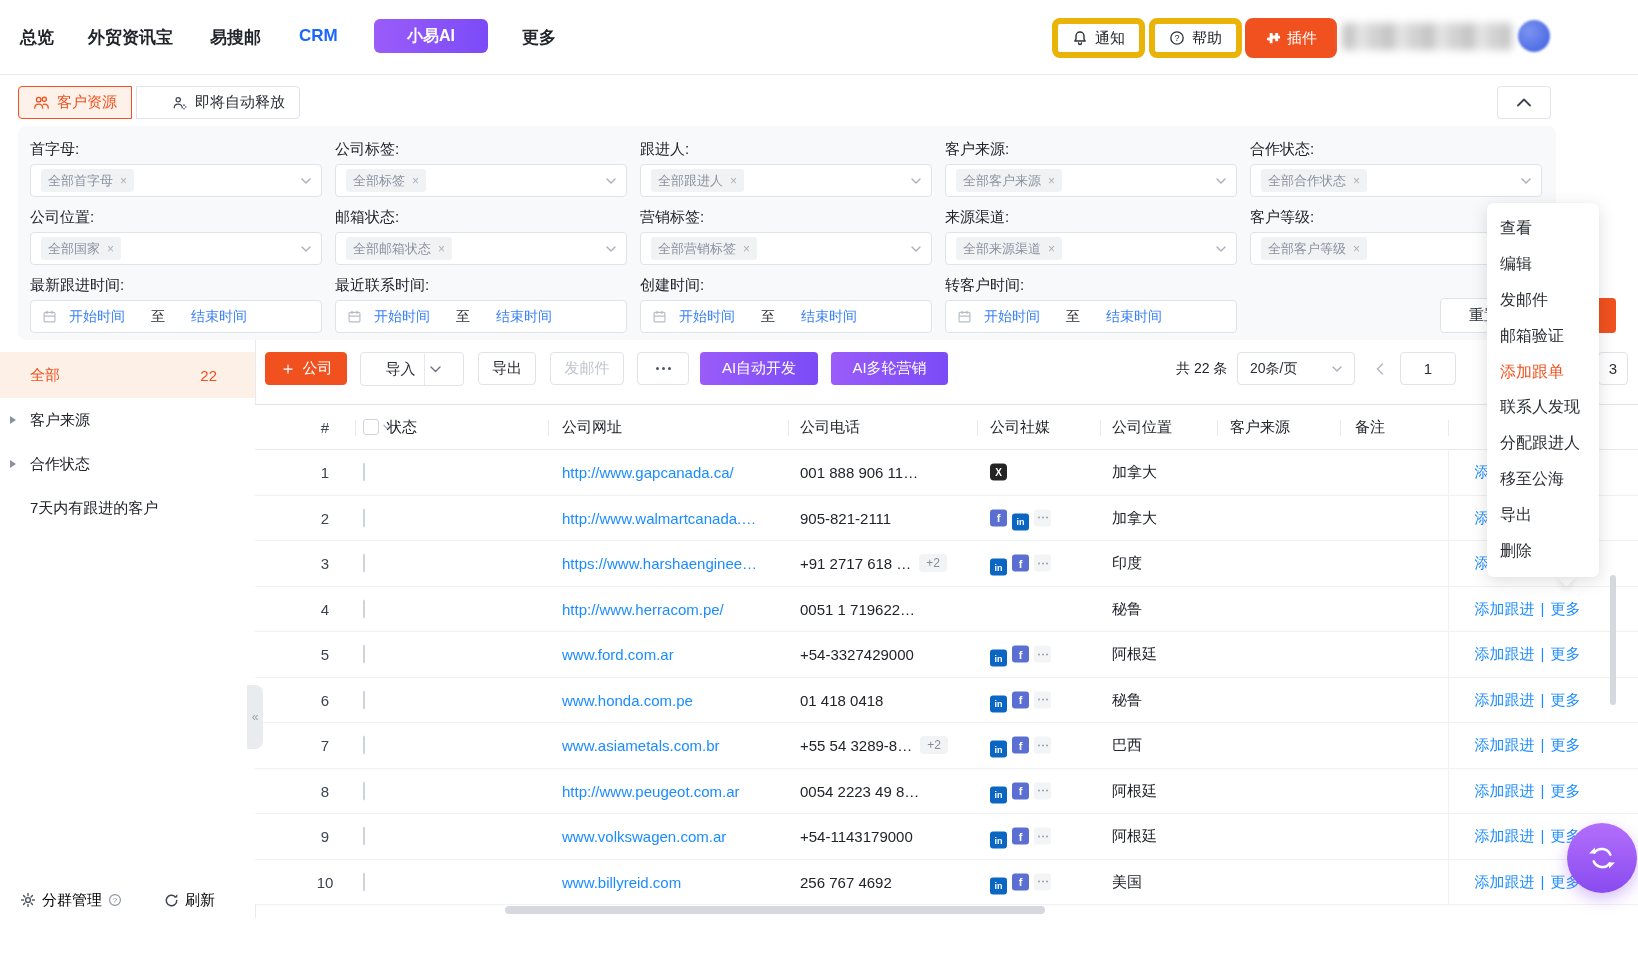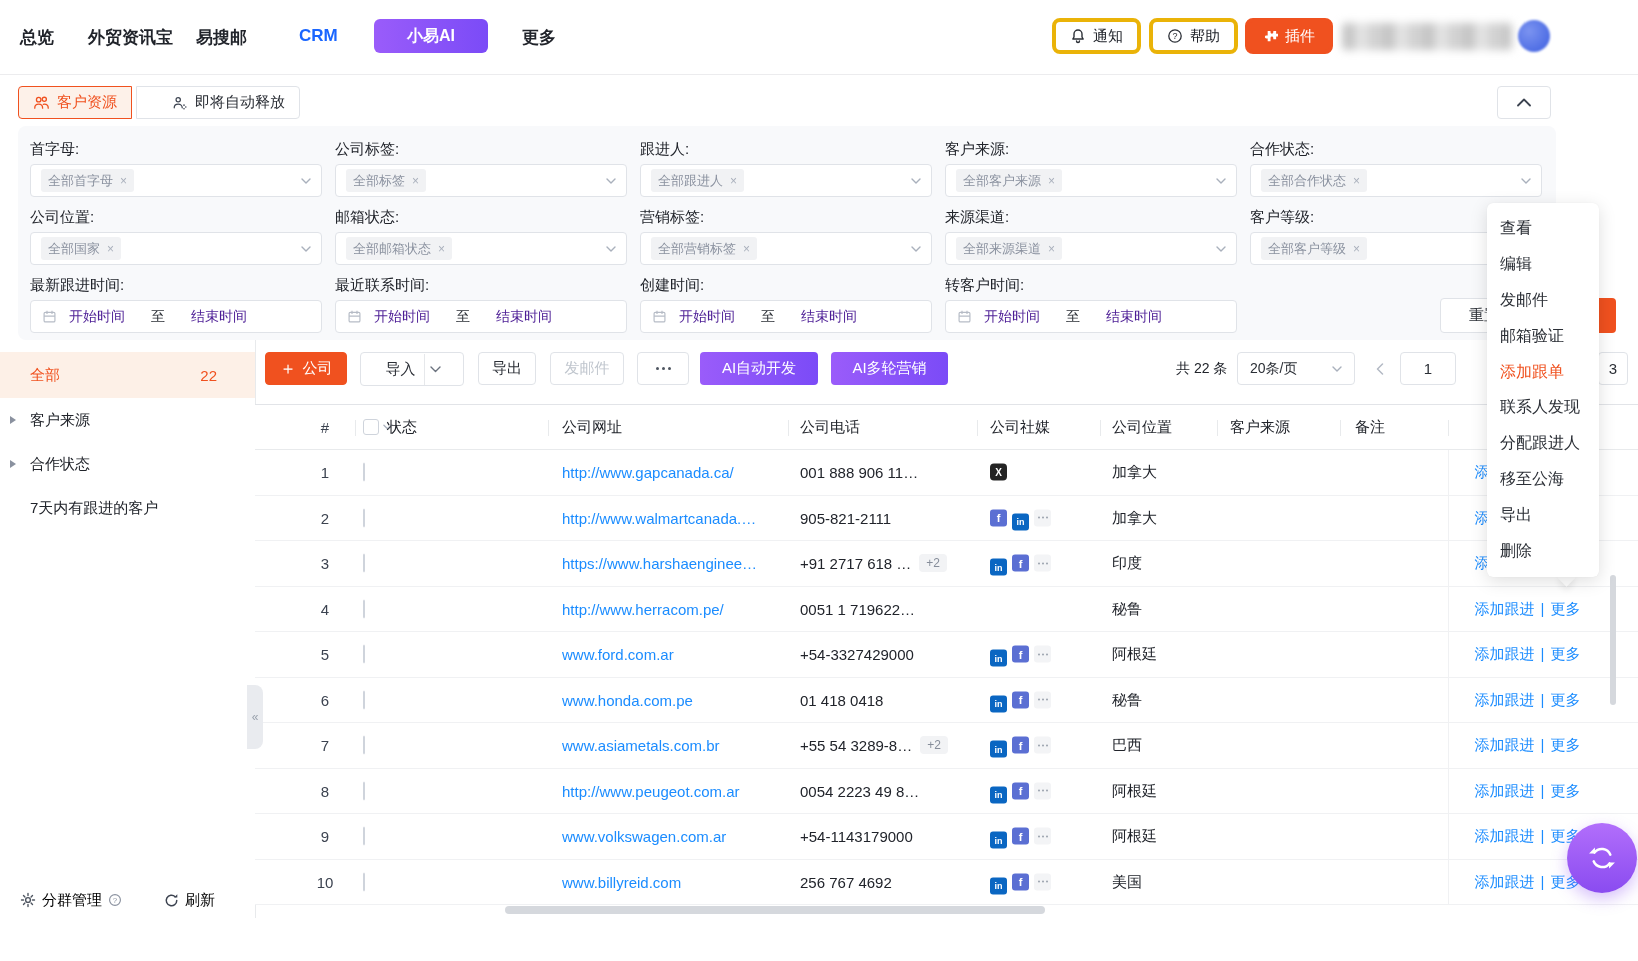--- a/index.html
+++ b/index.html
@@ -7,21 +7,21 @@
   #page{position:relative;width:1638px;height:961px;background:#fff;overflow:hidden;}
   svg{display:block;}
 
   
   .topnav{position:absolute;left:0;top:0;width:1638px;height:75px;background:#fff;border-bottom:1px solid #ececee;}
   .nav-item{position:absolute;top:26px;font-size:17px;font-weight:700;color:#21242b;cursor:pointer;white-space:nowrap;}
   .nav-item.blue{color:#1a66ff;}
   .grad-btn{position:absolute;top:19px;height:34px;border-radius:6px;color:#fff;font-size:16px;font-weight:700;
             display:flex;align-items:center;justify-content:center;border:none;cursor:pointer;
             background:linear-gradient(90deg,#9a5cfa,#7b4bf7);}
-  .hbtn{position:absolute;top:18px;height:36px;border:4px solid #eab308;border-radius:8px;background:#fff;
+  .hbtn{position:absolute;top:18px;height:36px;border:6px solid #eab308;border-radius:8px;background:#fff;
         display:flex;align-items:center;gap:7px;padding:14px 14px;font-size:15px;color:#21242b;cursor:pointer;}
   .hbtn.orange{background:#f0511f;border-color:#f0511f;color:#fff;}
   .user-blur{position:absolute;left:1342px;top:23px;width:170px;height:27px;border-radius:4px;
              background:repeating-linear-gradient(90deg,#c6c6c6 0 13px,#e3e3e3 13px 26px,#d2d2d2 26px 40px);
              filter:blur(4px);}
   .avatar{position:absolute;left:1518px;top:20px;width:32px;height:32px;border-radius:50%;
           background:radial-gradient(circle at 35% 35%,#7b93f0,#3d5fe0);filter:blur(1px);}
 
   
   .tab{position:absolute;top:86px;height:33px;display:flex;align-items:center;gap:7px;padding:0 14px;
@@ -39,21 +39,21 @@
   .fpanel{position:absolute;left:18px;top:126px;width:1538px;height:214px;background:#f8f9fb;border-radius:8px;}
   .fgrid{position:absolute;left:30px;top:140px;display:grid;grid-template-columns:repeat(5,292px);column-gap:13px;row-gap:11px;}
   .dgrid{position:absolute;left:30px;top:276px;display:grid;grid-template-columns:repeat(4,292px);column-gap:13px;}
   .flabel{font-size:15px;color:#21242b;height:18px;margin-bottom:6px;white-space:nowrap;}
   .fsel{height:33px;background:#fff;border:1px solid #e0e3e8;border-radius:4px;display:flex;align-items:center;padding:0 10px;cursor:pointer;}
   .ftag{height:23px;background:#f1f2f4;border-radius:3px;display:flex;align-items:center;padding:0 7px;font-size:13px;color:#8a919f;white-space:nowrap;}
   .ftag .x{margin-left:7px;color:#a9b0bc;font-size:12px;cursor:pointer;}
   .fsel .chev{margin-left:auto;}
   .datebox{height:33px;background:#fff;border:1px solid #e0e3e8;border-radius:4px;display:flex;align-items:center;padding:0 11px;cursor:pointer;}
   .datebox .cal{margin-right:12px;}
-  .datebox .ph{color:#4c1d95;font-size:14px;}
+  .datebox .ph{color:#3b82f6;font-size:14px;}
   .datebox .zhi{color:#2b2f36;font-size:14px;margin:0 26px;}
   .reset-btn{position:absolute;left:1440px;top:298px;width:88px;height:35px;background:#fff;border:1px solid #e0e3e8;
              border-radius:4px;font-size:15px;color:#2b2f36;cursor:pointer;}
   .query-btn{position:absolute;left:1540px;top:298px;width:76px;height:35px;background:#f0511f;border:none;
              border-radius:4px;font-size:15px;color:#fff;cursor:pointer;}
 
   
   .side-border{position:absolute;left:255px;top:340px;width:1px;height:578px;background:#e8eaec;}
   .side-item{position:absolute;left:0;width:255px;height:44px;display:flex;align-items:center;font-size:15px;color:#21242b;cursor:pointer;}
   .side-item .lbl{margin-left:30px;}
@@ -135,21 +135,21 @@
 </style>
 </head>
 <body>
 
 <div id="page">
 
   <div class="topnav">
     <div id="nav-items">
         <div class="nav-item" style="left: 20px;">总览</div>
         <div class="nav-item" style="left: 88px;">外贸资讯宝</div>
-        <div class="nav-item" style="left: 196px;">易搜邮</div>
+        <div class="nav-item" style="left: 210px;">易搜邮</div>
         <div class="nav-item blue" style="left: 299px;">CRM</div>
         <button class="grad-btn" style="left: 374px; width: 114px;">小易AI</button>
         <div class="nav-item" style="left: 522px;">更多</div>
       </div>
     <button class="hbtn" style="left:1052px;">
       <span>
         <svg width="16" height="16" viewBox="0 0 16 16">
             <path d="M8 2a4 4 0 0 0-4 4v3L2.8 11h10.4L12 9V6a4 4 0 0 0-4-4z" fill="none" stroke="#2b2f36" stroke-width="1.4" stroke-linejoin="round"></path>
             <path d="M6.5 13a1.5 1.5 0 0 0 3 0" fill="none" stroke="#2b2f36" stroke-width="1.4" stroke-linecap="round"></path>
           </svg>

